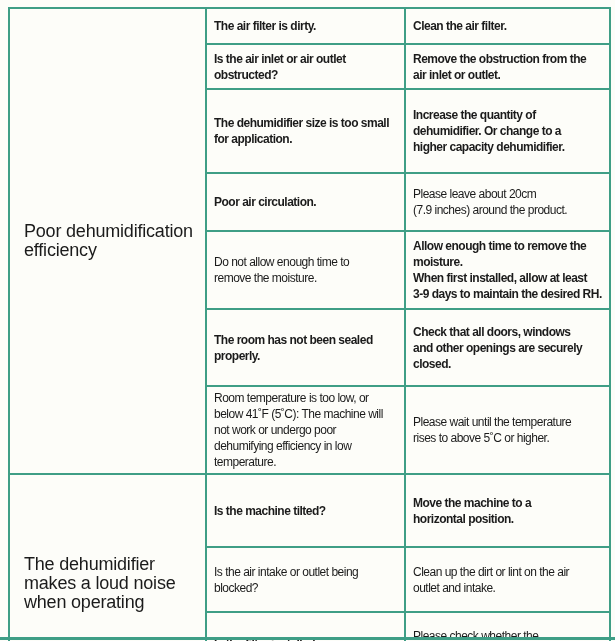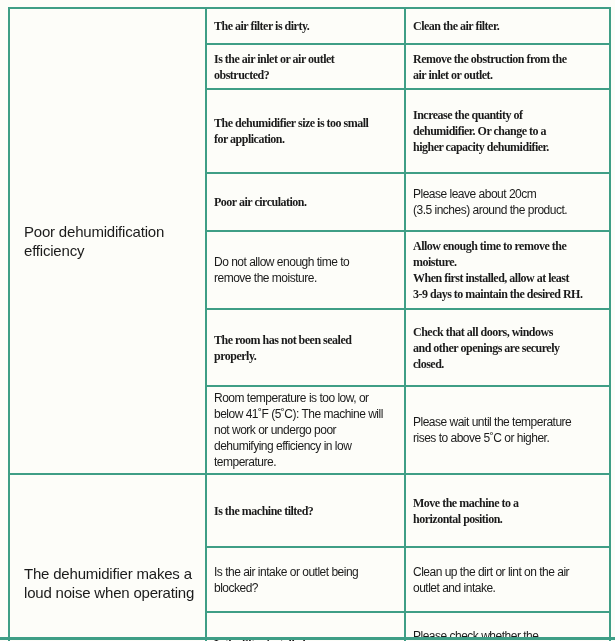--- a/index.html
+++ b/index.html
@@ -25,28 +25,28 @@
     vertical-align: middle;
     padding: 3px 2px 3px 7px;
     font-size: 12px;
     line-height: 16px;
     letter-spacing: -0.5px;
     white-space: pre-line;
     overflow: hidden;
   }
   td.problem {
     white-space: normal;
-    font-size: 15px;
+    font-size: 18px;
     line-height: 19px;
     letter-spacing: -0.2px;
     padding-left: 14px;
     padding-right: 10px;
     border-radius: 15px;
   }
-  .b { font-weight: bold; font-family: Liberation Serif, serif; }
+  .b { font-weight: bold; }
   .bottom-rule {
     position: absolute;
     left: 0; top: 637px;
     width: 615px; height: 3px;
     background: var(--teal);
   }
 </style>
 </head>
 <body style="background: rgb(253, 253, 249); color: rgb(27, 27, 27);">
 
@@ -73,21 +73,21 @@
       <tr style="height:84px">
         <td class="b">The dehumidifier size is too small
 for application.</td>
         <td class="b">Increase the quantity of
 dehumidifier. Or change to a
 higher capacity dehumidifier.</td>
       </tr>
       <tr style="height:58px">
         <td class="b">Poor air circulation.</td>
         <td>Please leave about 20cm
-(3.5 inches) around the product.</td>
+(7.9 inches) around the product.</td>
       </tr>
       <tr style="height:78px">
         <td>Do not allow enough time to
 remove the moisture.</td>
         <td class="b">Allow enough time to remove the
 moisture.
 When first installed, allow at least
 3-9 days to maintain the desired RH.</td>
       </tr>
       <tr style="height:77px">

